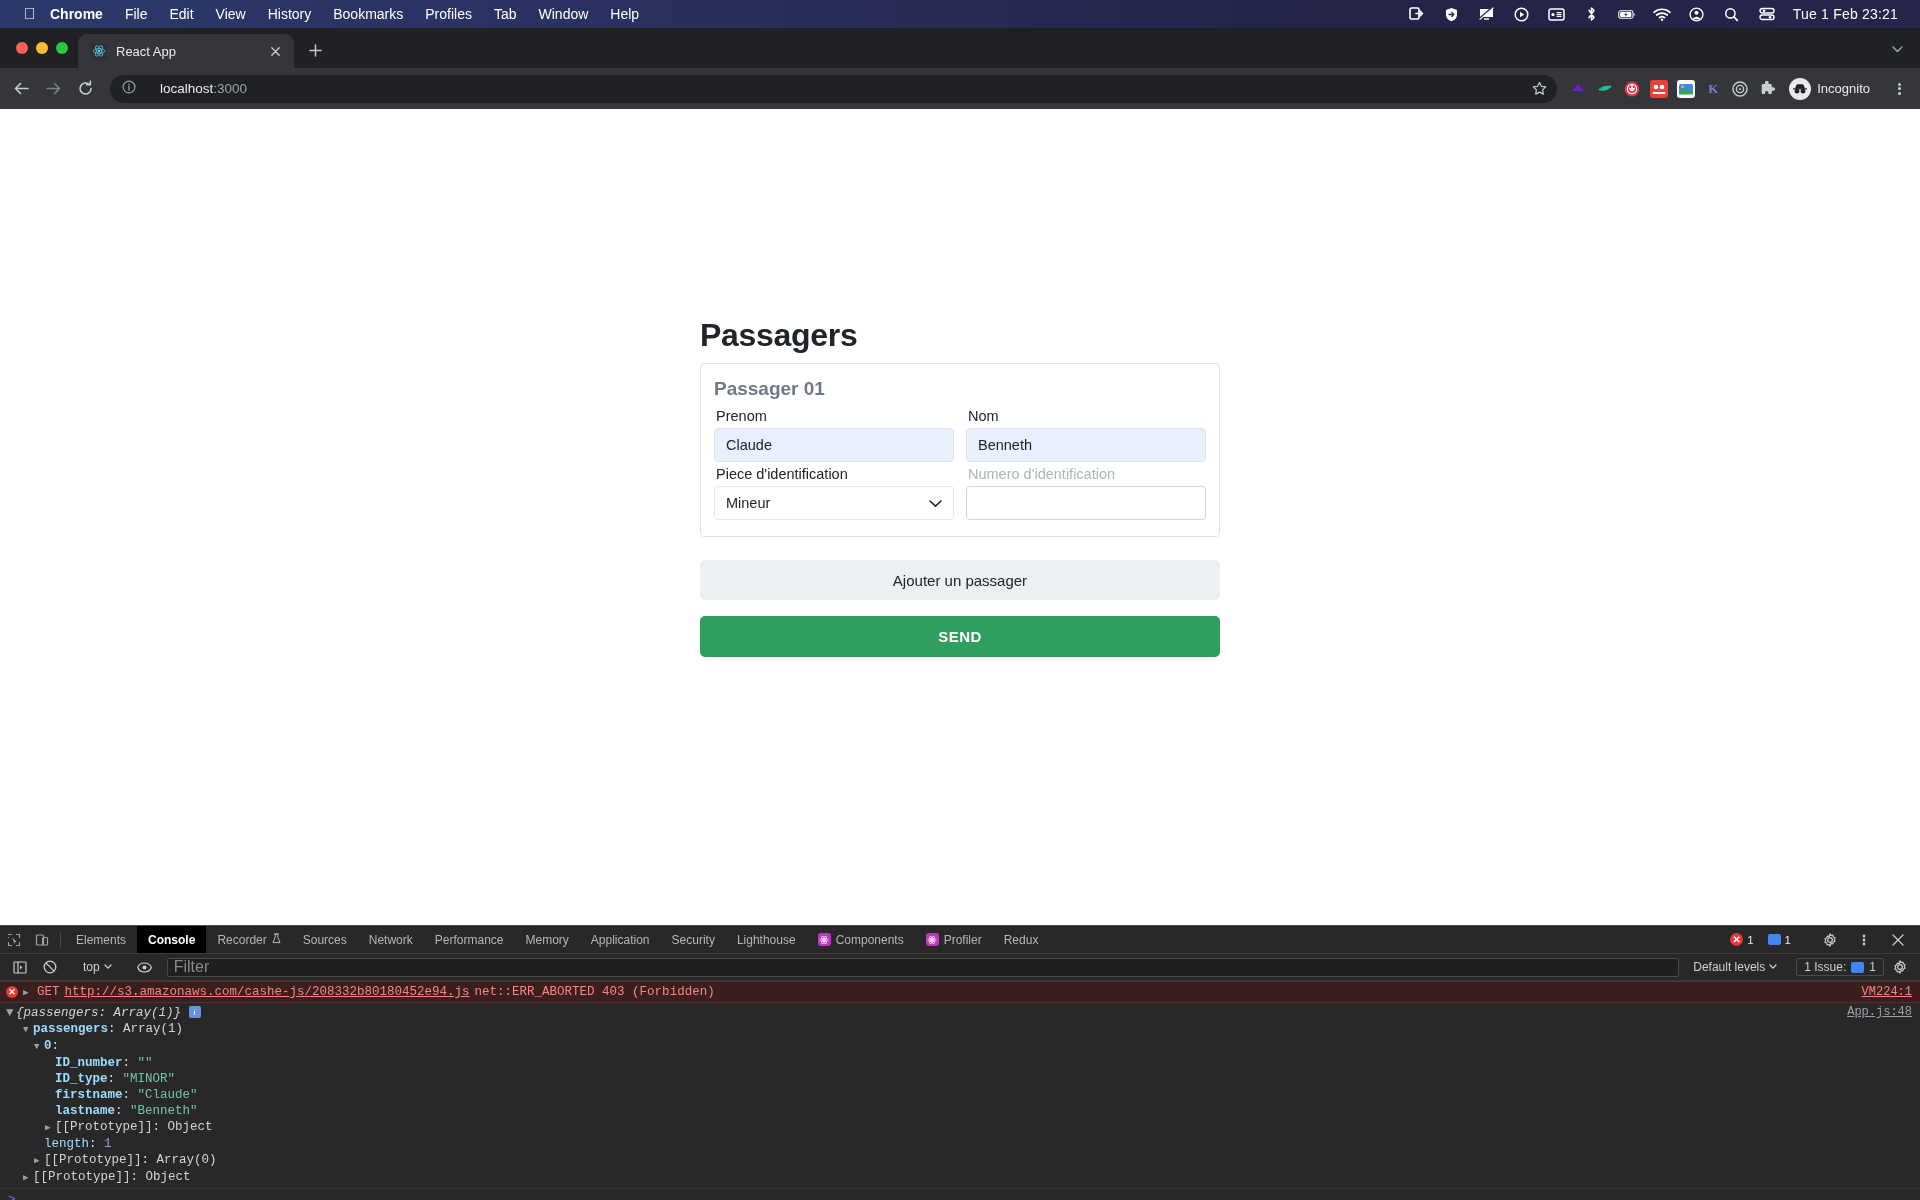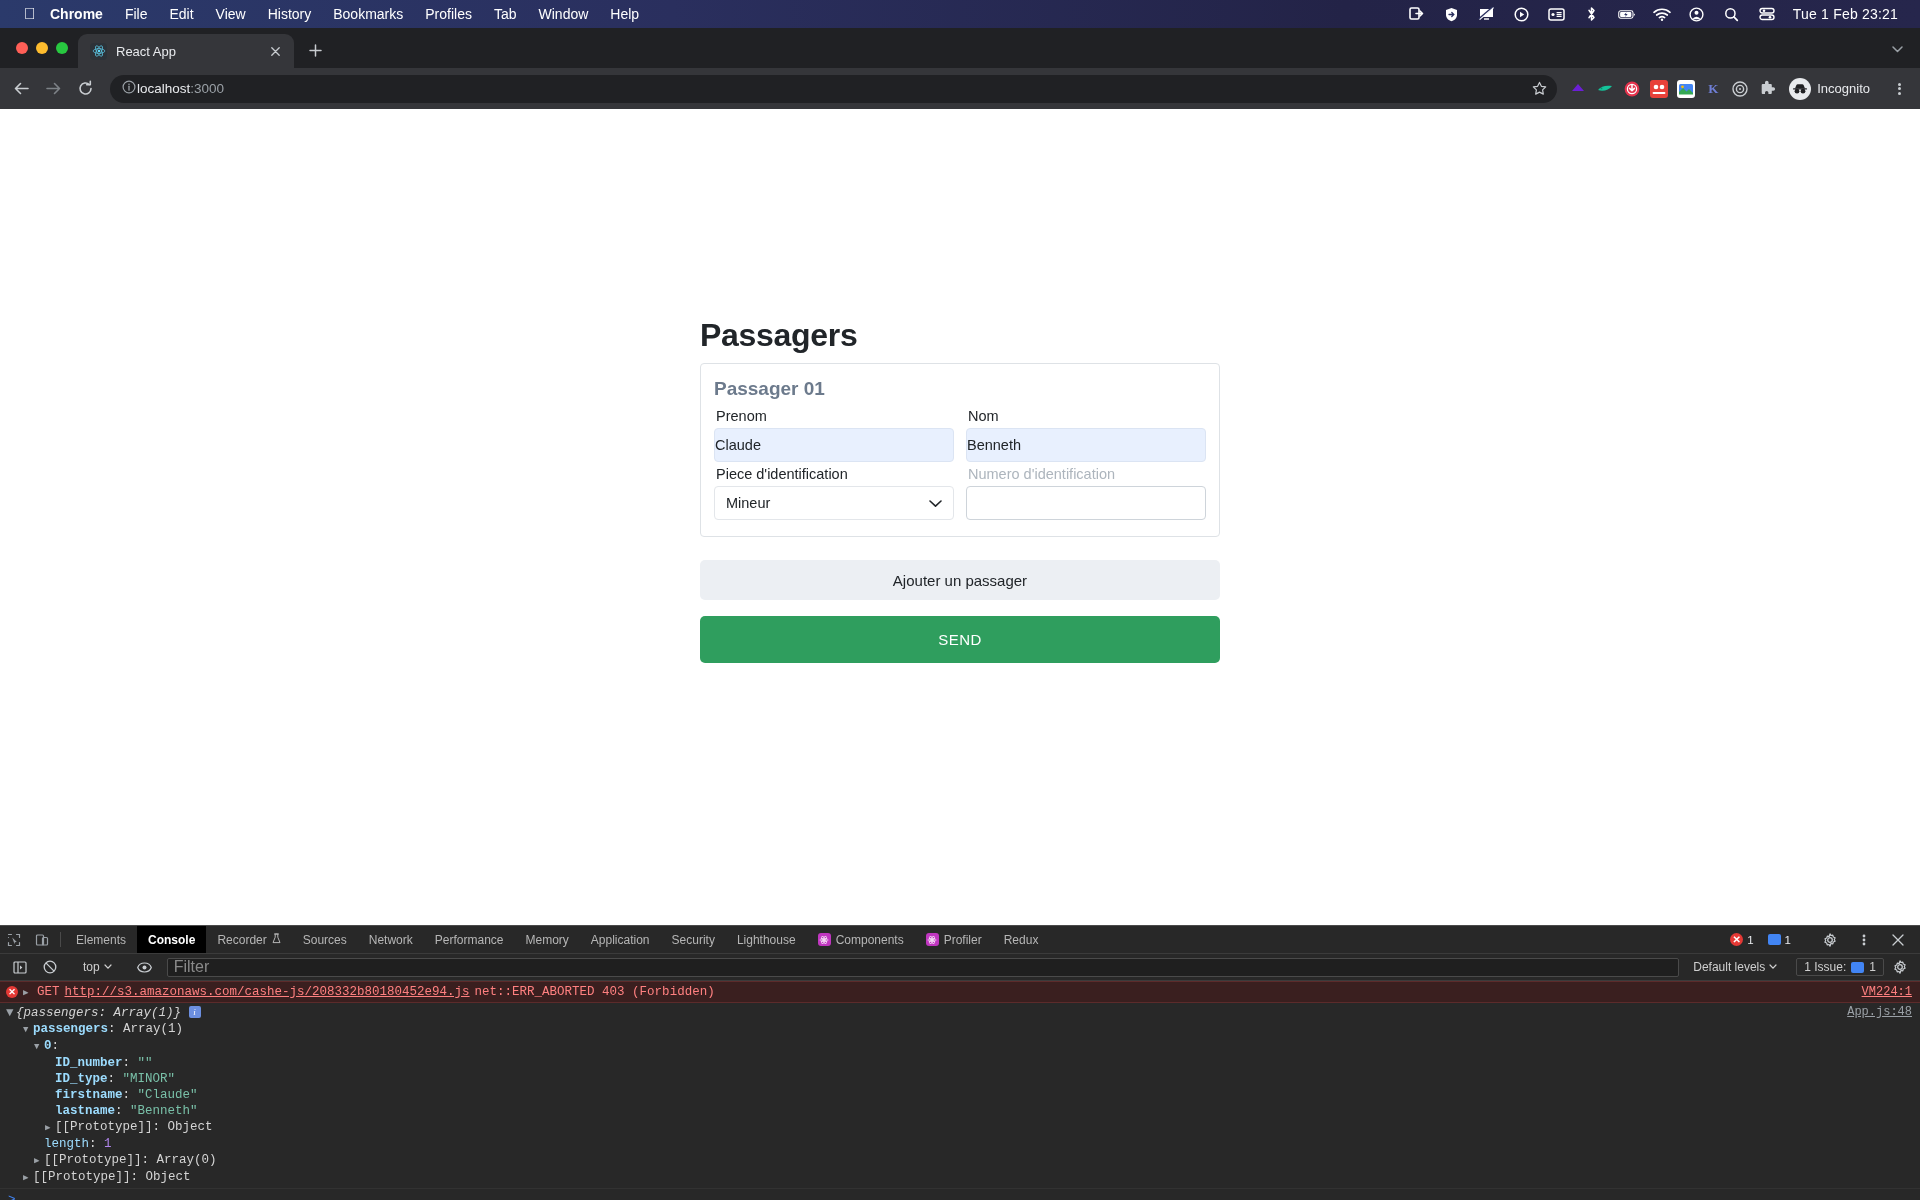--- a/index.html
+++ b/index.html
@@ -61,21 +61,21 @@
 
   .toolbar {
     height: 41px; background: #35363a;
     display: flex; align-items: center;
     padding: 0 8px 0 6px; gap: 2px;
   }
   .tb-btn { width: 30px; height: 30px; border-radius: 50%; display: flex; align-items: center; justify-content: center; color: #c9cdd1; flex: 0 0 auto; }
   .omnibox {
     flex: 1 1 auto; height: 28px; background: #202124;
     border-radius: 14px; display: flex; align-items: center;
-    padding: 0 10px 0 12px; margin: 0 8px; gap: 1px;
+    padding: 0 10px 0 12px; margin: 0 8px; gap: 24px;
     min-width: 0;
   }
   .omni-text { font-size: 13.5px; color: #9aa0a6; white-space: nowrap; overflow: hidden; }
   .omni-text b { color: #e8eaed; font-weight: normal; }
   .omni-star { margin-left: auto; color: #c9cdd1; display: flex; align-items: center; }
   .ext-row { display: flex; align-items: center; gap: 9px; padding-left: 2px; }
   .ext { width: 18px; height: 18px; border-radius: 4px; display: flex; align-items: center; justify-content: center; font-size: 11px; flex: 0 0 auto; }
   .incognito { display: flex; align-items: center; gap: 6px; margin-left: 8px; padding: 2px 10px 2px 3px; border-radius: 14px; }
   .inc-avatar { width: 22px; height: 22px; border-radius: 50%; background: #e8eaed; display: flex; align-items: center; justify-content: center; }
   .inc-label { color: #e8eaed; font-size: 13px; white-space: nowrap; }
@@ -88,40 +88,40 @@
   .page-title { font-size: 32px; font-weight: bold; color: #212529; letter-spacing: -0.3px; margin-bottom: 9px; }
 
   .card { border: 1px solid #dee2e6; border-radius: 4px; padding: 14px 13px 16px; background: #fff; }
   .card-title { font-size: 19px; font-weight: bold; color: #6c7a8c; margin-bottom: 4px; }
   .grid { display: grid; grid-template-columns: 1fr 1fr; column-gap: 12px; row-gap: 0; }
   .fld-label { font-size: 14.5px; color: #212529; padding: 4px 0 4px 2px; }
   .fld-label.muted { color: #adb5bd; }
   .inp {
     height: 34px; border: 1px solid #ced4da; border-radius: 4px;
     background: #fff; font-size: 14.5px; color: #212529;
-    padding: 0 0; width: 100%;
+    padding: 0 11px; width: 100%;
     font-family: "Liberation Sans", sans-serif;
     display: flex; align-items: center;
   }
   .inp.autofill { background: #e8f0fe; border-color: #dbe4f3; }
   .inp.empty { background: #fff; }
   .sel {
     height: 34px; border: 1px solid #e3e6ea; border-radius: 4px; background: #fff;
     font-size: 14.5px; color: #212529; padding: 0 11px;
     display: flex; align-items: center; justify-content: space-between; width: 100%;
   }
   .sel svg { flex: 0 0 auto; }
 
   .btn {
     width: 100%; height: 40px; border-radius: 5px; border: none;
     font-size: 15px; display: flex; align-items: center; justify-content: center;
     font-family: "Liberation Sans", sans-serif;
   }
   .btn-add { background: #eceff3; color: #212529; font-weight: normal; margin-top: 23px; }
-  .btn-send { background: #2f9e5e; color: #fff; font-weight: normal; letter-spacing: .4px; margin-top: 16px; height: 47px; }
+  .btn-send { background: #2f9e5e; color: #fff; font-weight: bold; letter-spacing: .4px; margin-top: 16px; height: 41px; }
 
   
   .devtools { background: #282828; border-top: 1px solid #4a4a4a; font-family: "Liberation Sans", sans-serif; }
   .dt-tabs { height: 28px; background: #282828; display: flex; align-items: stretch; border-bottom: 1px solid #3b3b3b; }
   .dt-icon-btn { width: 28px; display: flex; align-items: center; justify-content: center; color: #9aa0a6; }
   .dt-sep { width: 1px; background: #4a4a4a; margin: 6px 4px; }
   .dt-tab { padding: 0 11px; display: flex; align-items: center; gap: 5px; font-size: 12px; color: #b6b6b6; white-space: nowrap; }
   .dt-tab.active { background: #000; color: #fff; font-weight: bold; }
   .dt-tab .react-chip { width: 13px; height: 13px; border-radius: 3px; background: #c036c0; display: flex; align-items: center; justify-content: center; }
   .dt-right { margin-left: auto; display: flex; align-items: center; gap: 6px; padding-right: 8px; }

